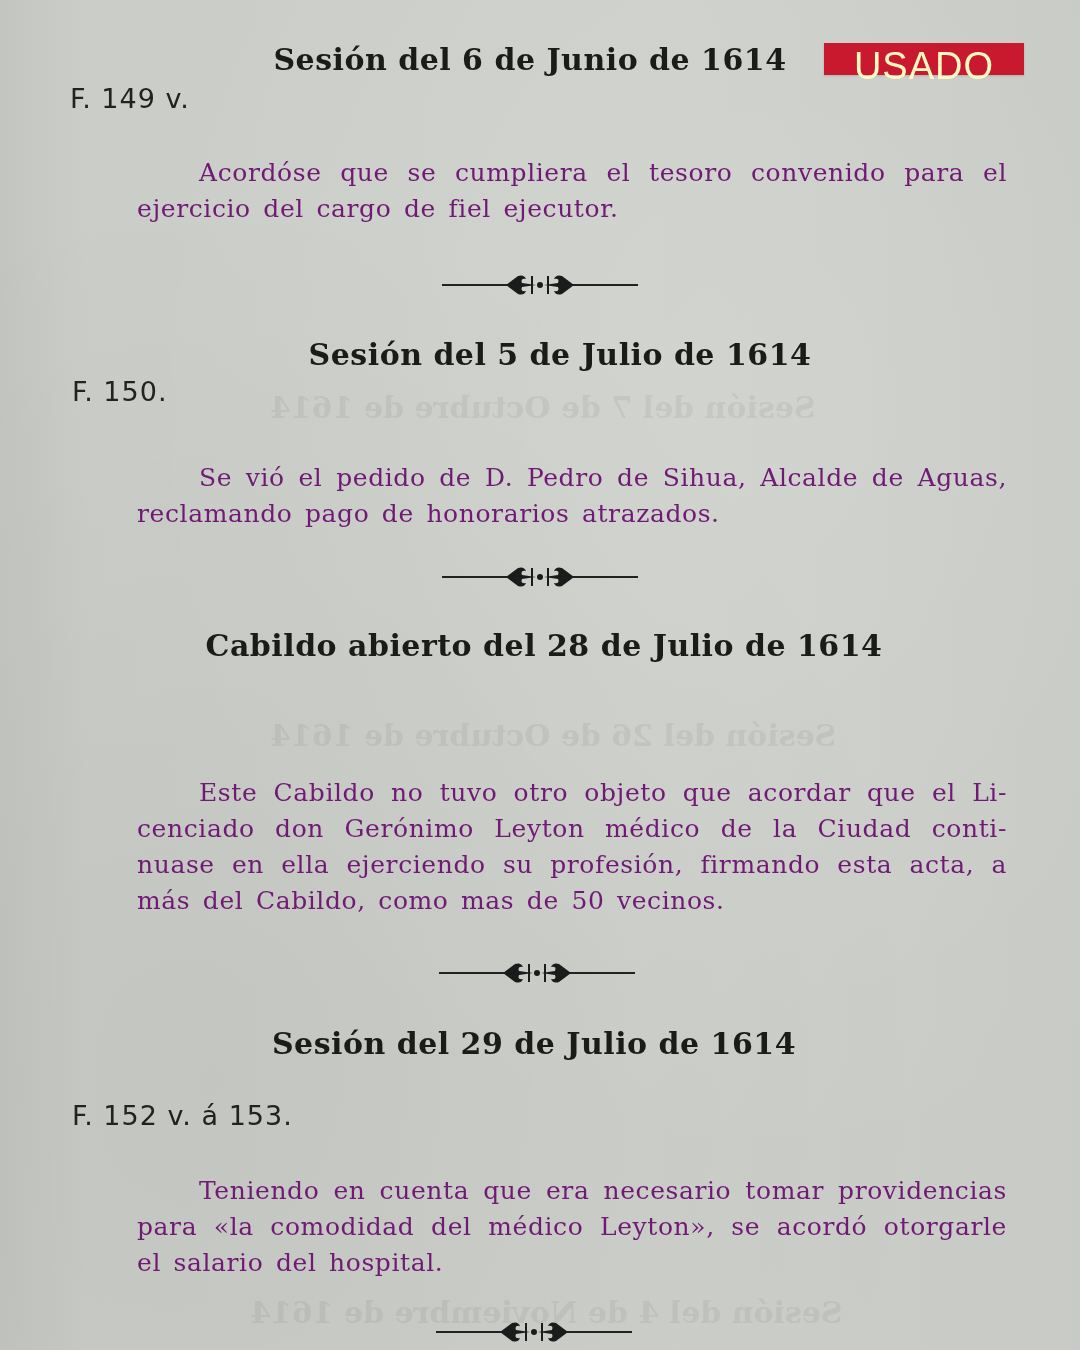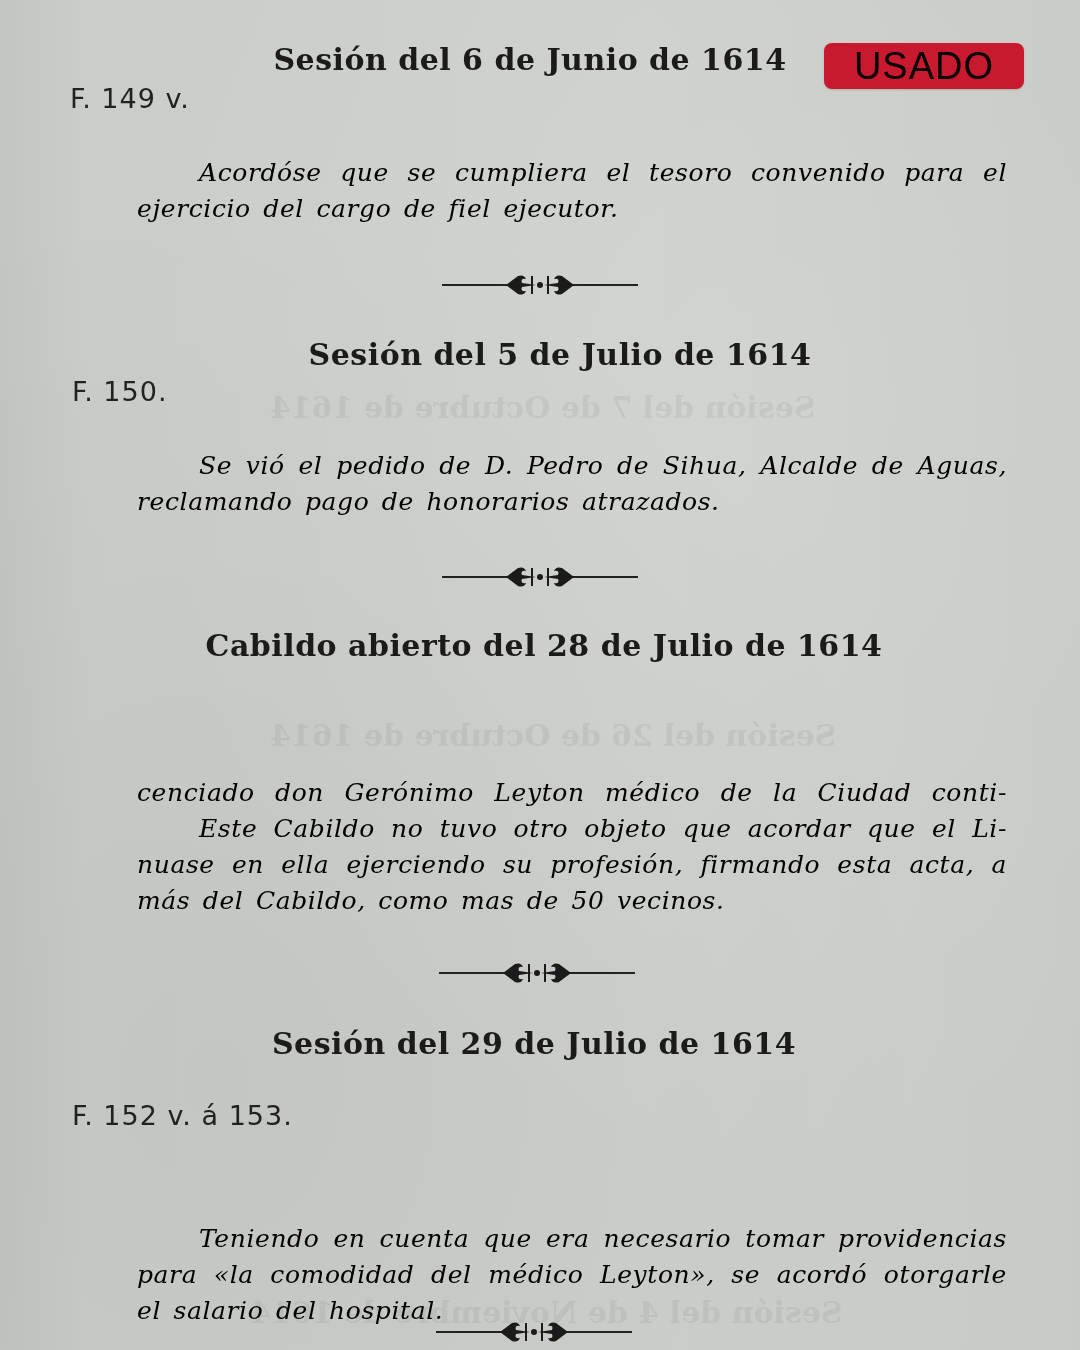--- a/index.html
+++ b/index.html
@@ -46,24 +46,23 @@
     }
     .para {
       position: absolute;
       left: 137px;
       width: 870px;
       font-family: "DejaVu Serif", serif;
       font-size: 25px;
       line-height: 36px;
       letter-spacing: 0.6px;
       word-spacing: 4px;
-      color: #000000;
+      color: #701a75;
       text-align: justify;
       text-align-last: left;
-      font-style: italic;
     }
     .para .line {
       display: block;
       text-align: justify;
       text-align-last: justify;
       white-space: nowrap;
     }
     .para .line.last {
       text-align-last: left;
     }
@@ -74,24 +73,24 @@
       position: absolute;
       left: 440px;
       width: 200px;
       height: 30px;
     }
     .badge {
       position: absolute;
       left: 824px;
       top: 43px;
       width: 200px;
-      height: 46px;
+      height: 32px;
       background: #c8192e;
-      border-radius: 8px;
-      color: #000000;
+      border-radius: 0;
+      color: #fef9c3;
       font-family: "Liberation Sans", sans-serif;
       font-size: 38px;
       line-height: 46px;
       text-align: center;
       letter-spacing: 1px;
       box-shadow: 0 1px 2px rgba(0,0,0,0.15);
     }
     .bleed {
       position: absolute;
       font-family: "DejaVu Serif", serif;
@@ -125,56 +124,56 @@
     <line x1="130" y1="15" x2="198" y2="15" stroke="#222" stroke-width="2"></line>
     <path d="M66 15 L78 6 Q84 4 86 9 Q80 8 82 13 L96 15 L82 17 Q80 22 86 21 Q84 26 78 24 Z" fill="#1b1b1b"></path>
     <path d="M134 15 L122 6 Q116 4 114 9 Q120 8 118 13 L104 15 L118 17 Q120 22 114 21 Q116 26 122 24 Z" fill="#1b1b1b"></path>
     <line x1="92" y1="6" x2="92" y2="24" stroke="#1b1b1b" stroke-width="2"></line>
     <line x1="108" y1="6" x2="108" y2="24" stroke="#1b1b1b" stroke-width="2"></line>
     <circle cx="100" cy="15" r="3" fill="#1b1b1b"></circle>
   </svg>
 
   <div class="heading" style="top:337px;margin-left:20px;">Sesión del 5 de Julio de 1614</div>
   <div class="folio" style="top:376px; left:72px;">F. 150.</div>
-  <div class="para" style="top:448px;">
+  <div class="para" style="top:460px;">
     <span class="line indent">Se vió el pedido de D. Pedro de Sihua, Alcalde de Aguas,</span>
     <span class="line last">reclamando pago de honorarios atrazados.</span>
   </div>
 
   <svg class="ornament" style="top:562px;" viewBox="0 0 200 30">
     <line x1="2" y1="15" x2="70" y2="15" stroke="#222" stroke-width="2"></line>
     <line x1="130" y1="15" x2="198" y2="15" stroke="#222" stroke-width="2"></line>
     <path d="M66 15 L78 6 Q84 4 86 9 Q80 8 82 13 L96 15 L82 17 Q80 22 86 21 Q84 26 78 24 Z" fill="#1b1b1b"></path>
     <path d="M134 15 L122 6 Q116 4 114 9 Q120 8 118 13 L104 15 L118 17 Q120 22 114 21 Q116 26 122 24 Z" fill="#1b1b1b"></path>
     <line x1="92" y1="6" x2="92" y2="24" stroke="#1b1b1b" stroke-width="2"></line>
     <line x1="108" y1="6" x2="108" y2="24" stroke="#1b1b1b" stroke-width="2"></line>
     <circle cx="100" cy="15" r="3" fill="#1b1b1b"></circle>
   </svg>
 
   <div class="heading" style="top:628px; left:4px;">Cabildo abierto del 28 de Julio de 1614</div>
   <div class="para" style="top:775px;">
+    <span class="line indent">Este Cabildo no tuvo otro objeto que acordar que el Li-</span>
     <span class="line">cenciado don Gerónimo Leyton médico de la Ciudad conti-</span>
-    <span class="line indent">Este Cabildo no tuvo otro objeto que acordar que el Li-</span>
     <span class="line">nuase en ella ejerciendo su profesión, firmando esta acta, a</span>
     <span class="line last">más del Cabildo, como mas de 50 vecinos.</span>
   </div>
 
   <svg class="ornament" style="top:958px; left:437px;" viewBox="0 0 200 30">
     <line x1="2" y1="15" x2="70" y2="15" stroke="#222" stroke-width="2"></line>
     <line x1="130" y1="15" x2="198" y2="15" stroke="#222" stroke-width="2"></line>
     <path d="M66 15 L78 6 Q84 4 86 9 Q80 8 82 13 L96 15 L82 17 Q80 22 86 21 Q84 26 78 24 Z" fill="#1b1b1b"></path>
     <path d="M134 15 L122 6 Q116 4 114 9 Q120 8 118 13 L104 15 L118 17 Q120 22 114 21 Q116 26 122 24 Z" fill="#1b1b1b"></path>
     <line x1="92" y1="6" x2="92" y2="24" stroke="#1b1b1b" stroke-width="2"></line>
     <line x1="108" y1="6" x2="108" y2="24" stroke="#1b1b1b" stroke-width="2"></line>
     <circle cx="100" cy="15" r="3" fill="#1b1b1b"></circle>
   </svg>
 
   <div class="heading" style="top:1026px; left:-6px;">Sesión del 29 de Julio de 1614</div>
   <div class="folio" style="top:1100px; left:72px;text-align:right;">F. 152 v. á 153.</div>
-  <div class="para" style="top:1173px;margin-top:48px;">
+  <div class="para" style="top:1173px;">
     <span class="line indent">Teniendo en cuenta que era necesario tomar providencias</span>
     <span class="line">para «la comodidad del médico Leyton», se acordó otorgarle</span>
     <span class="line last">el salario del hospital.</span>
   </div>
 
   <svg class="ornament" style="top:1317px; left:434px;" viewBox="0 0 200 30">
     <line x1="2" y1="15" x2="70" y2="15" stroke="#222" stroke-width="2"></line>
     <line x1="130" y1="15" x2="198" y2="15" stroke="#222" stroke-width="2"></line>
     <path d="M66 15 L78 6 Q84 4 86 9 Q80 8 82 13 L96 15 L82 17 Q80 22 86 21 Q84 26 78 24 Z" fill="#1b1b1b"></path>
     <path d="M134 15 L122 6 Q116 4 114 9 Q120 8 118 13 L104 15 L118 17 Q120 22 114 21 Q116 26 122 24 Z" fill="#1b1b1b"></path>

